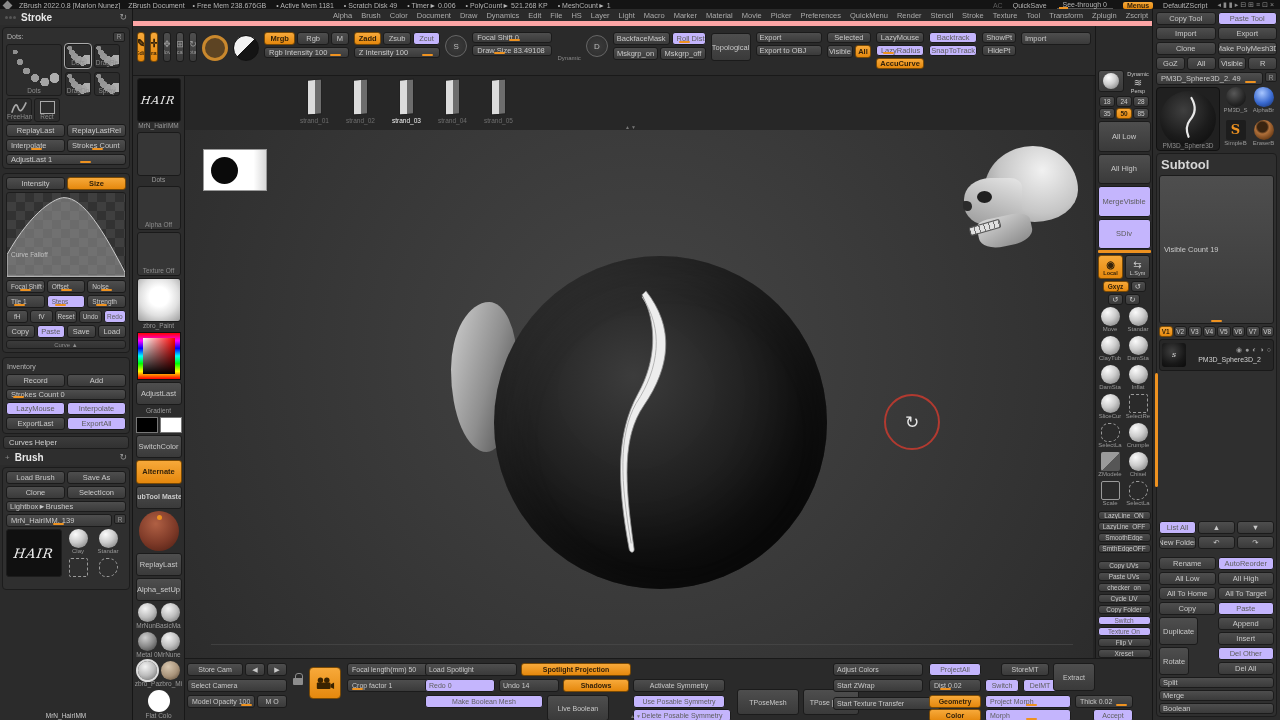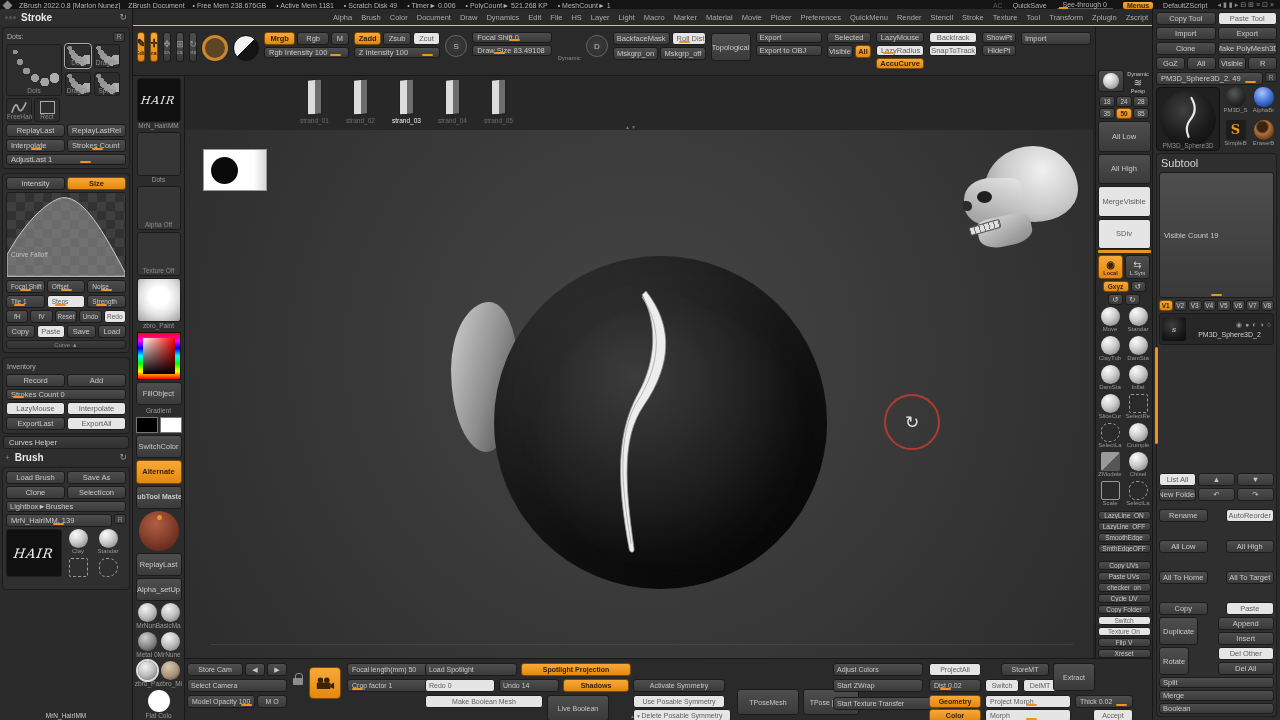--- a/index.html
+++ b/index.html
@@ -5,21 +5,21 @@
   :root{ --acc:#ee9220; --btn1:#4a4a4a; --btn2:#3a3a3a; --txt:#c8c8c8; }
   *{margin:0;padding:0;box-sizing:border-box}
   html,body{width:1280px;height:720px;overflow:hidden}
   body{background:#242424;font-family:"Liberation Sans",sans-serif;font-size:8px;color:var(--txt);position:relative}
   .abs{position:absolute}
   .r{display:flex;gap:2px;align-items:stretch}
   .btn{background:linear-gradient(#4e4e4e,#3a3a3a);border:1px solid #1b1b1b;border-radius:3px;color:#c9c9c9;
        display:flex;align-items:center;justify-content:center;white-space:nowrap;overflow:hidden;
        height:13px;font-size:7.5px;padding:0 3px;flex:1;min-width:0}
   .btn.on{background:linear-gradient(#f7a93a,#e5880d);color:#34220a;font-weight:bold;border-color:#7a4a05}
-  .btn.dim{color:#5d5d5d;background:#e5e5e5}
+  .btn.dim{color:#5d5d5d;background:#c4b5fd}
   .sl{position:relative;justify-content:flex-start;padding-left:4px}
   .sl::after{content:"";position:absolute;bottom:1px;left:var(--p,12%);width:11px;height:2px;background:var(--acc);border-radius:1px}
   .sect{background:linear-gradient(#3c3c3c,#313131);border:1px solid #1d1d1d;border-radius:3px;height:13px;
         display:flex;align-items:center;padding:0 5px;font-size:7.5px;color:#cfcfcf}
   .sect.open{color:#fff;font-weight:bold}
   .sect.open::before{content:"";width:4px;height:4px;background:var(--acc);border-radius:50%;margin-right:3px}
   .pal{background:#2f2f2f;border:1px solid #1c1c1c;border-radius:4px;padding:3px;display:flex;flex-direction:column;gap:2px;margin:2px}
   .lbl{font-size:6.5px;color:#9a9a9a;text-align:center;line-height:8px;white-space:nowrap;overflow:hidden}
   .rbtn{width:12px;height:10px;background:#3e3e3e;border:1px solid #1c1c1c;border-radius:2px;font-size:6.5px;
         display:flex;align-items:center;justify-content:center;color:#999;flex:none}
@@ -36,21 +36,21 @@
   
   .titlebar{left:0;top:0;width:1280px;height:10px;background:#141414;display:flex;align-items:center;gap:8px;padding:0 4px;font-size:7px;color:#b5b5b5}
   .logo{width:7px;height:7px;background:#8a8a8a;transform:rotate(45deg);flex:none}
   .tb-stats{display:flex;gap:10px}
   .tb-right{margin-left:auto;display:flex;gap:10px;align-items:center}
   .menus-btn{background:linear-gradient(#f7a93a,#e5880d);color:#34220a;border-radius:2px;padding:0 4px;font-weight:bold}
   .seethrough{border-bottom:1px solid #555;position:relative;padding:0 6px}
   .seethrough::after{content:"";position:absolute;left:2px;bottom:-1px;width:9px;height:2px;background:var(--acc)}
   .winicons{letter-spacing:2px;color:#8d8d8d}
   
-  .menubar{left:133px;top:9px;width:1019px;height:17px;background:#2a2a2a;border-bottom:1px solid #fca5a5;
+  .menubar{left:133px;top:9px;width:1019px;height:17px;background:#2a2a2a;border-bottom:5px solid #fca5a5;
            display:flex;align-items:center;padding-left:200px}
   .mi{color:#ababab;font-size:7.5px;margin-right:9px}
   
   .topshelf{left:133px;top:26px;width:962px;height:50px;background:#2a2a2a;border-bottom:1px solid #191919;
             display:flex;gap:5px;padding:6px 4px 4px 4px;align-items:flex-start}
   .tsg{display:flex;flex-direction:column;gap:2px}
   .bigbtn{width:27px;height:30px;flex-direction:column;gap:1px;font-size:6px}
   .bigbtn .gi{font-size:11px;line-height:11px}
   .smbtn{width:21px;height:30px;flex-direction:column;font-size:5.5px;color:#9a9a9a}
   .smbtn .gi{font-size:9px;line-height:10px}
@@ -143,21 +143,21 @@
   
   .rtray{left:1152px;top:9px;width:128px;bottom:0;background:#2b2b2b;border-left:1px solid #161616;display:flex;flex-direction:column;gap:2px;padding:3px;overflow:hidden}
   .toolthumbs{display:flex;gap:2px}
   .bigtool{width:64px;height:64px;flex:none;background:#202020;border:1px solid #111;border-radius:4px;position:relative;display:flex;align-items:center;justify-content:center}
   .bigtool .ball{width:56px;height:56px;border-radius:50%;background:radial-gradient(circle at 42% 35%,#3f3f3f,#1b1b1b 55%,#0d0d0d 90%)}
   .bigtool svg{position:absolute;left:22px;top:6px}
   .smtools{display:grid;grid-template-columns:27px 27px;gap:1px;flex:1}
   .stcell{display:flex;flex-direction:column;align-items:center;height:31px}
   .stcell .bicon{width:20px;height:20px}
   .subpanel{border:1px solid #1c1c1c;border-radius:4px;background:#2f2f2f;padding:2px;display:flex;flex-direction:column;gap:2px;flex:1;min-height:0}
-  .subttl{font-size:11px;color:#d5d5d5;font-weight:normal;padding:1px 2px}
+  .subttl{font-size:13px;color:#d5d5d5;font-weight:bold;padding:1px 2px}
   .tabs{display:flex;gap:1px}
   .tab{flex:1;height:11px;font-size:6.5px;padding:0}
   .stitem{display:flex;gap:2px;align-items:center;background:#272727;border:1px solid #191919;border-radius:3px;padding:2px;height:32px}
   .stthumb{width:24px;height:24px;border-radius:3px;background:radial-gradient(circle at 42% 35%,#3f3f3f,#181818 60%,#0c0c0c 95%);flex:none;display:flex;align-items:center;justify-content:center;color:#ddd;font-family:"DejaVu Serif",serif;font-style:italic}
   .stbody{display:flex;flex-direction:column;gap:2px;flex:1;min-width:0}
   .sticons{display:flex;gap:3px;color:#9a9a9a;font-size:7px;justify-content:flex-end}
   .stname{font-size:7px;color:#cfcfcf;text-align:center}
   .stlist{flex:1;position:relative;min-height:40px}
   .stscroll{position:absolute;left:-4px;top:0;width:3px;height:78%;background:var(--acc);border-radius:2px}
   .dupgrid{display:flex;gap:2px}
@@ -549,21 +549,21 @@
         <span class="thlbl">Texture Off</span>
       </div>
   </div>
   <div class="tcell">
     <div class="thumb whitesphere"></div>
     <span class="lbl">zbro_Paint</span>
   </div>
   <div class="picker">
       <div class="pickin"></div>
     </div>
-  <button class="btn tbtn">FillObject</button>
+  <button class="btn tbtn">AdjustLast</button>
   <span class="lbl">Gradient</span>
   <div class="swr">
     <span class="sw" style="background:#000"></span>
     <span class="sw" style="background:#fff"></span>
   </div>
   <button class="btn tbtn">SwitchColor</button>
   <button class="btn on tbtn">Alternate</button>
   <button class="btn tbtn subm">SubTool Master</button>
   <div class="redball"></div>
   <button class="btn tbtn">ReplayLast</button>
@@ -806,21 +806,21 @@
         <button class="btn dim">List All</button>
         <button class="btn">▲</button>
         <button class="btn">▼</button>
       </div>
     <div class="r">
         <button class="btn">New Folder</button>
         <button class="btn">↶</button>
         <button class="btn">↷</button>
       </div>
     <div style="height:4px"></div>
-    <div style="display:grid;grid-template-columns:1fr 1fr;gap:18px">
+    <div style="display:grid;grid-template-columns:1fr 1fr;gap:2px">
 
     <button class="btn">Rename</button>
         <button class="btn dim">AutoReorder</button>
         <button class="btn">All Low</button>
         <button class="btn">All High</button>
         <button class="btn">All To Home</button>
         <button class="btn">All To Target</button>
         <button class="btn">Copy</button>
         <button class="btn dim">Paste</button>
       </div>

